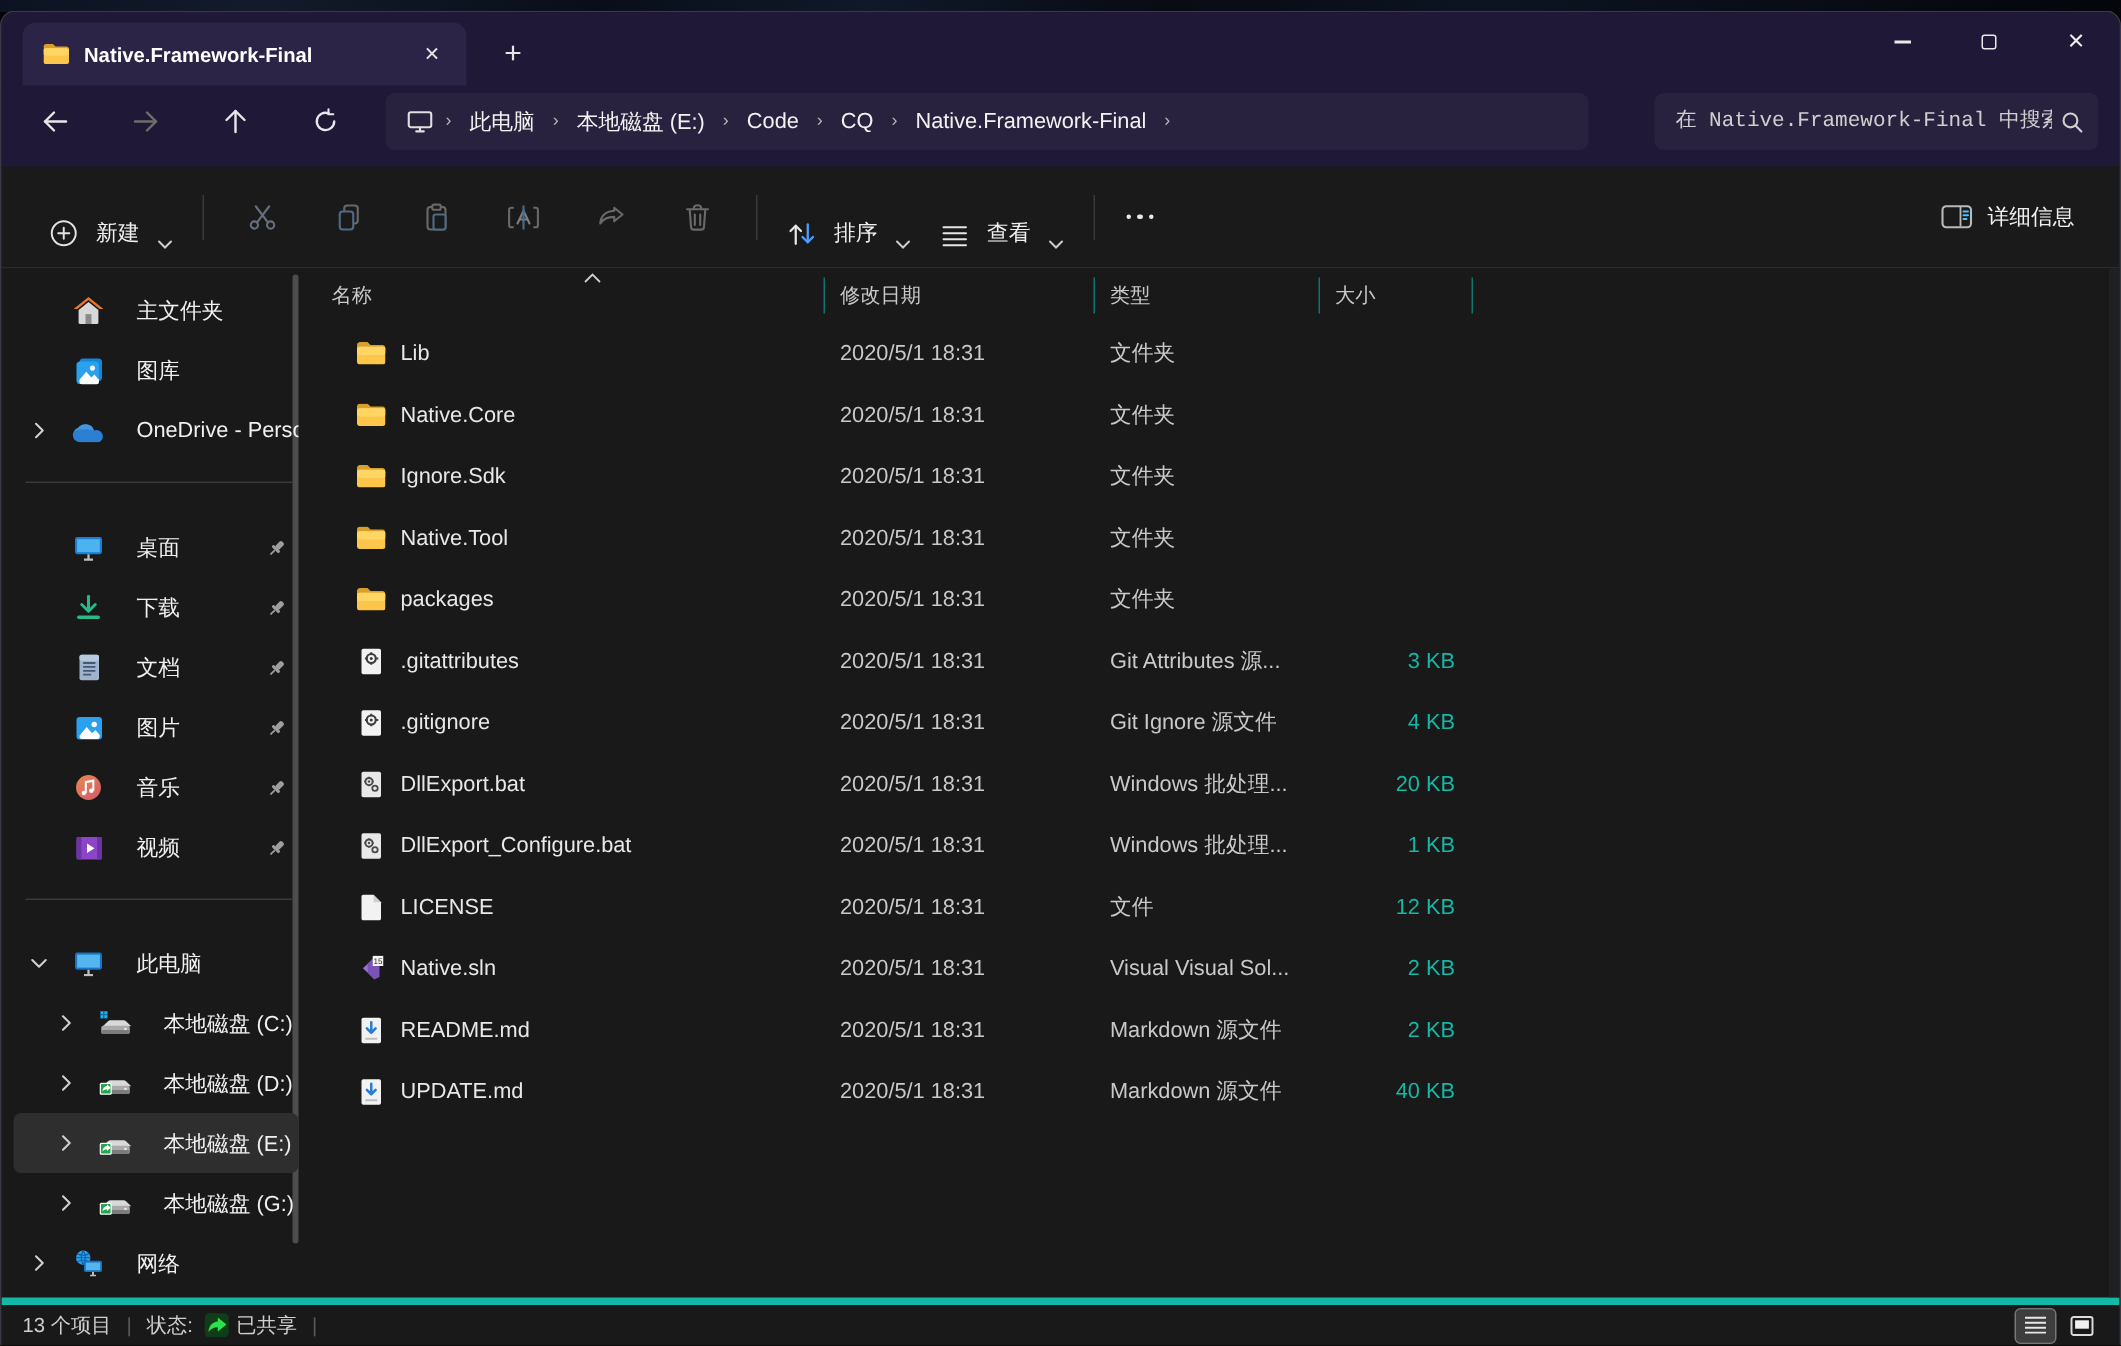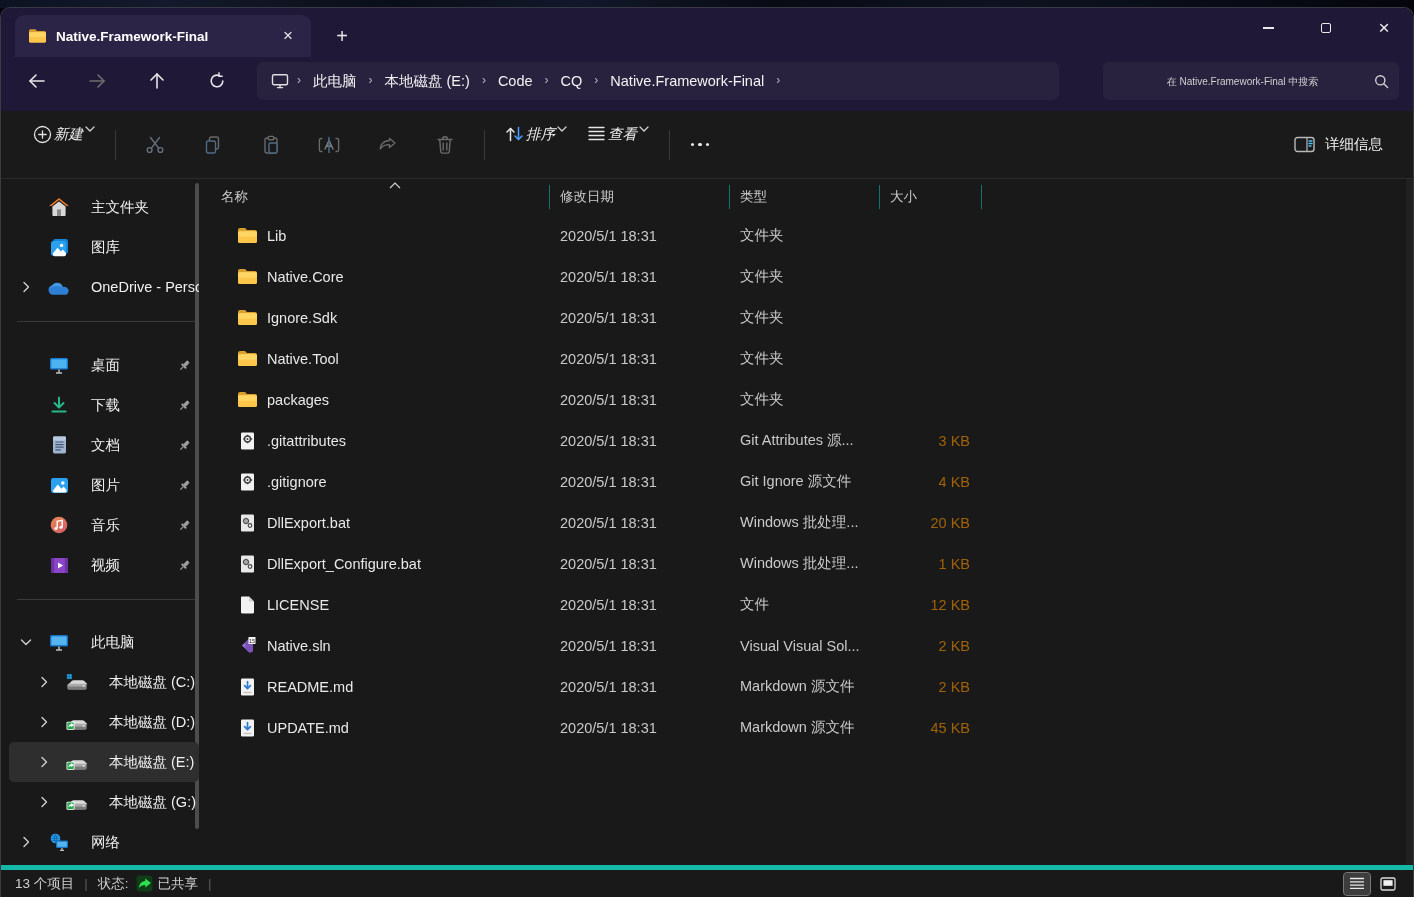--- a/index.html
+++ b/index.html
@@ -40,29 +40,29 @@
   .navbtn svg { display:block; }
   .crumb-pill { flex:1; height:38px; background:#29223f; border-radius:6px;
                 display:flex; align-items:center; padding:0 10px 0 14px; margin-right:44px;
                 overflow:hidden; white-space:nowrap; }
   .crumb-item { color:#f2f2f2; font-size:14.5px; padding:4px 8px; border-radius:4px; }
   .crumb-sep { color:#b9b9b9; font-size:12px; padding:0 4px; transform:translateY(-1px); }
   .crumb-pill .rooticon { margin-right:4px; display:flex; }
   .searchbox { width:296px; height:38px; background:#29223f; border-radius:6px;
                display:flex; align-items:center; padding:0 10px 0 14px; }
   .searchbox input { flex:1; background:transparent; border:none; outline:none;
-                     color:#e6e6e6; font-size:10px; font-family:Liberation Sans, sans-serif; min-width:0;text-align:center; }
+                     color:#e6e6e6; font-size:14px; font-family:Liberation Mono, monospace; min-width:0; }
   .searchbox input::placeholder { color:#cfcfcf; opacity:1; }
   .search-ic { margin-left:6px; display:flex; }
 
   
   .toolbar { height:68px; display:flex; align-items:center; background:#1a1a1a;
              border-bottom:1px solid #2b2b2b; padding:0 18px 0 22px; }
-  .tbtn { display:flex; align-items:flex-start; gap:2px; height:40px; padding:0 10px;
-          border-radius:5px; color:#f0f0f0; font-size:14.5px;font-style:italic; }
+  .tbtn { display:flex; align-items:flex-end; gap:12px; height:40px; padding:0 10px;
+          border-radius:5px; color:#f0f0f0; font-size:14.5px; }
   .tbtn .chev { display:flex; transform:translateY(1px); }
   .tb-ic { width:44px; height:40px; display:flex; align-items:center; justify-content:center;
            border-radius:5px; margin:0 7px; opacity:.62; }
   .tb-sep { width:1px; height:30px; background:#3a3a3a; margin:0 10px; }
   .tb-more { width:40px; height:40px; display:flex; gap:4px; align-items:center; justify-content:center; border-radius:5px;}
   .dot { width:3.5px; height:3.5px; border-radius:50%; background:#e8e8e8; }
   .tb-spacer { flex:1; }
   .tb-details { display:flex; align-items:center; gap:10px; color:#f0f0f0; font-size:14.5px;
                 padding:0 12px; height:40px; border-radius:5px; }
 
@@ -92,21 +92,21 @@
   .hcell { height:24px; display:flex; align-items:center; padding-left:10px;
            border-right:1px solid #0f766e; }
   .hcell:first-child { padding-left:45px; }
   .sortcaret { position:absolute; left:178px; top:-2px; color:#cfcfcf; }
   .rows { }
   .frow { display:grid; grid-template-columns:339px 180px 150px 102px; height:41px;
           align-items:center; font-size:14.5px; color:#e8e8e8; }
   .fname { display:flex; align-items:center; gap:10px; padding-left:26px; overflow:hidden; white-space:nowrap; }
   .fname .fico { width:20px; display:flex; justify-content:center; flex:none; }
   .fdate,.ftype { color:#c9c9c9; padding-left:10px; white-space:nowrap; overflow:hidden; }
-  .fsize { color:#a16207; text-align:right; padding-right:12px; white-space:nowrap; }
+  .fsize { color:#14b8a6; text-align:right; padding-right:12px; white-space:nowrap; }
 
   
   .statusbar { height:32px; border-top:5px solid #14b8a6; background:#191919;
                display:flex; align-items:center; padding:0 12px 0 14px; color:#cfcfcf; font-size:13.5px; }
   .st-sep { color:#5a5a5a; margin:0 10px; }
   .st-share { display:flex; margin:0 5px 0 7px; }
   .st-spacer { flex:1; }
   .viewbtn { width:26px; height:22px; border-radius:3px; display:flex; align-items:center;
              justify-content:center; margin-left:5px; }
   .viewbtn.active { background:#3d3d3d; outline:1px solid #777; }
@@ -800,21 +800,21 @@
                   <svg width="15" height="18" viewBox="0 0 15 18">
                     <rect x="1" y="0.5" width="13" height="17" rx="1.2" fill="#f2f2f2"></rect>
                     <path d="M7.5 3.5v7M4.6 7.6l2.9 3 2.9-3" stroke="#2b7cd3" stroke-width="1.7" fill="none" stroke-linecap="round" stroke-linejoin="round"></path>
                     <path d="M3.5 14.5h8" stroke="#bfbfbf" stroke-width="1.2"></path>
                   </svg>
                 </span>
                 <span>UPDATE.md</span>
               </div>
               <div class="fdate">2020/5/1 18:31</div>
               <div class="ftype">Markdown 源文件</div>
-              <div class="fsize">45 KB</div>
+              <div class="fsize">40 KB</div>
             </div>
           </div>
         <div class="scrolltrack"></div>
       </div>
     </div>
 
     <div class="statusbar">
       <span>13 个项目</span>
       <span class="st-sep">|</span>
       <span>状态:</span>

